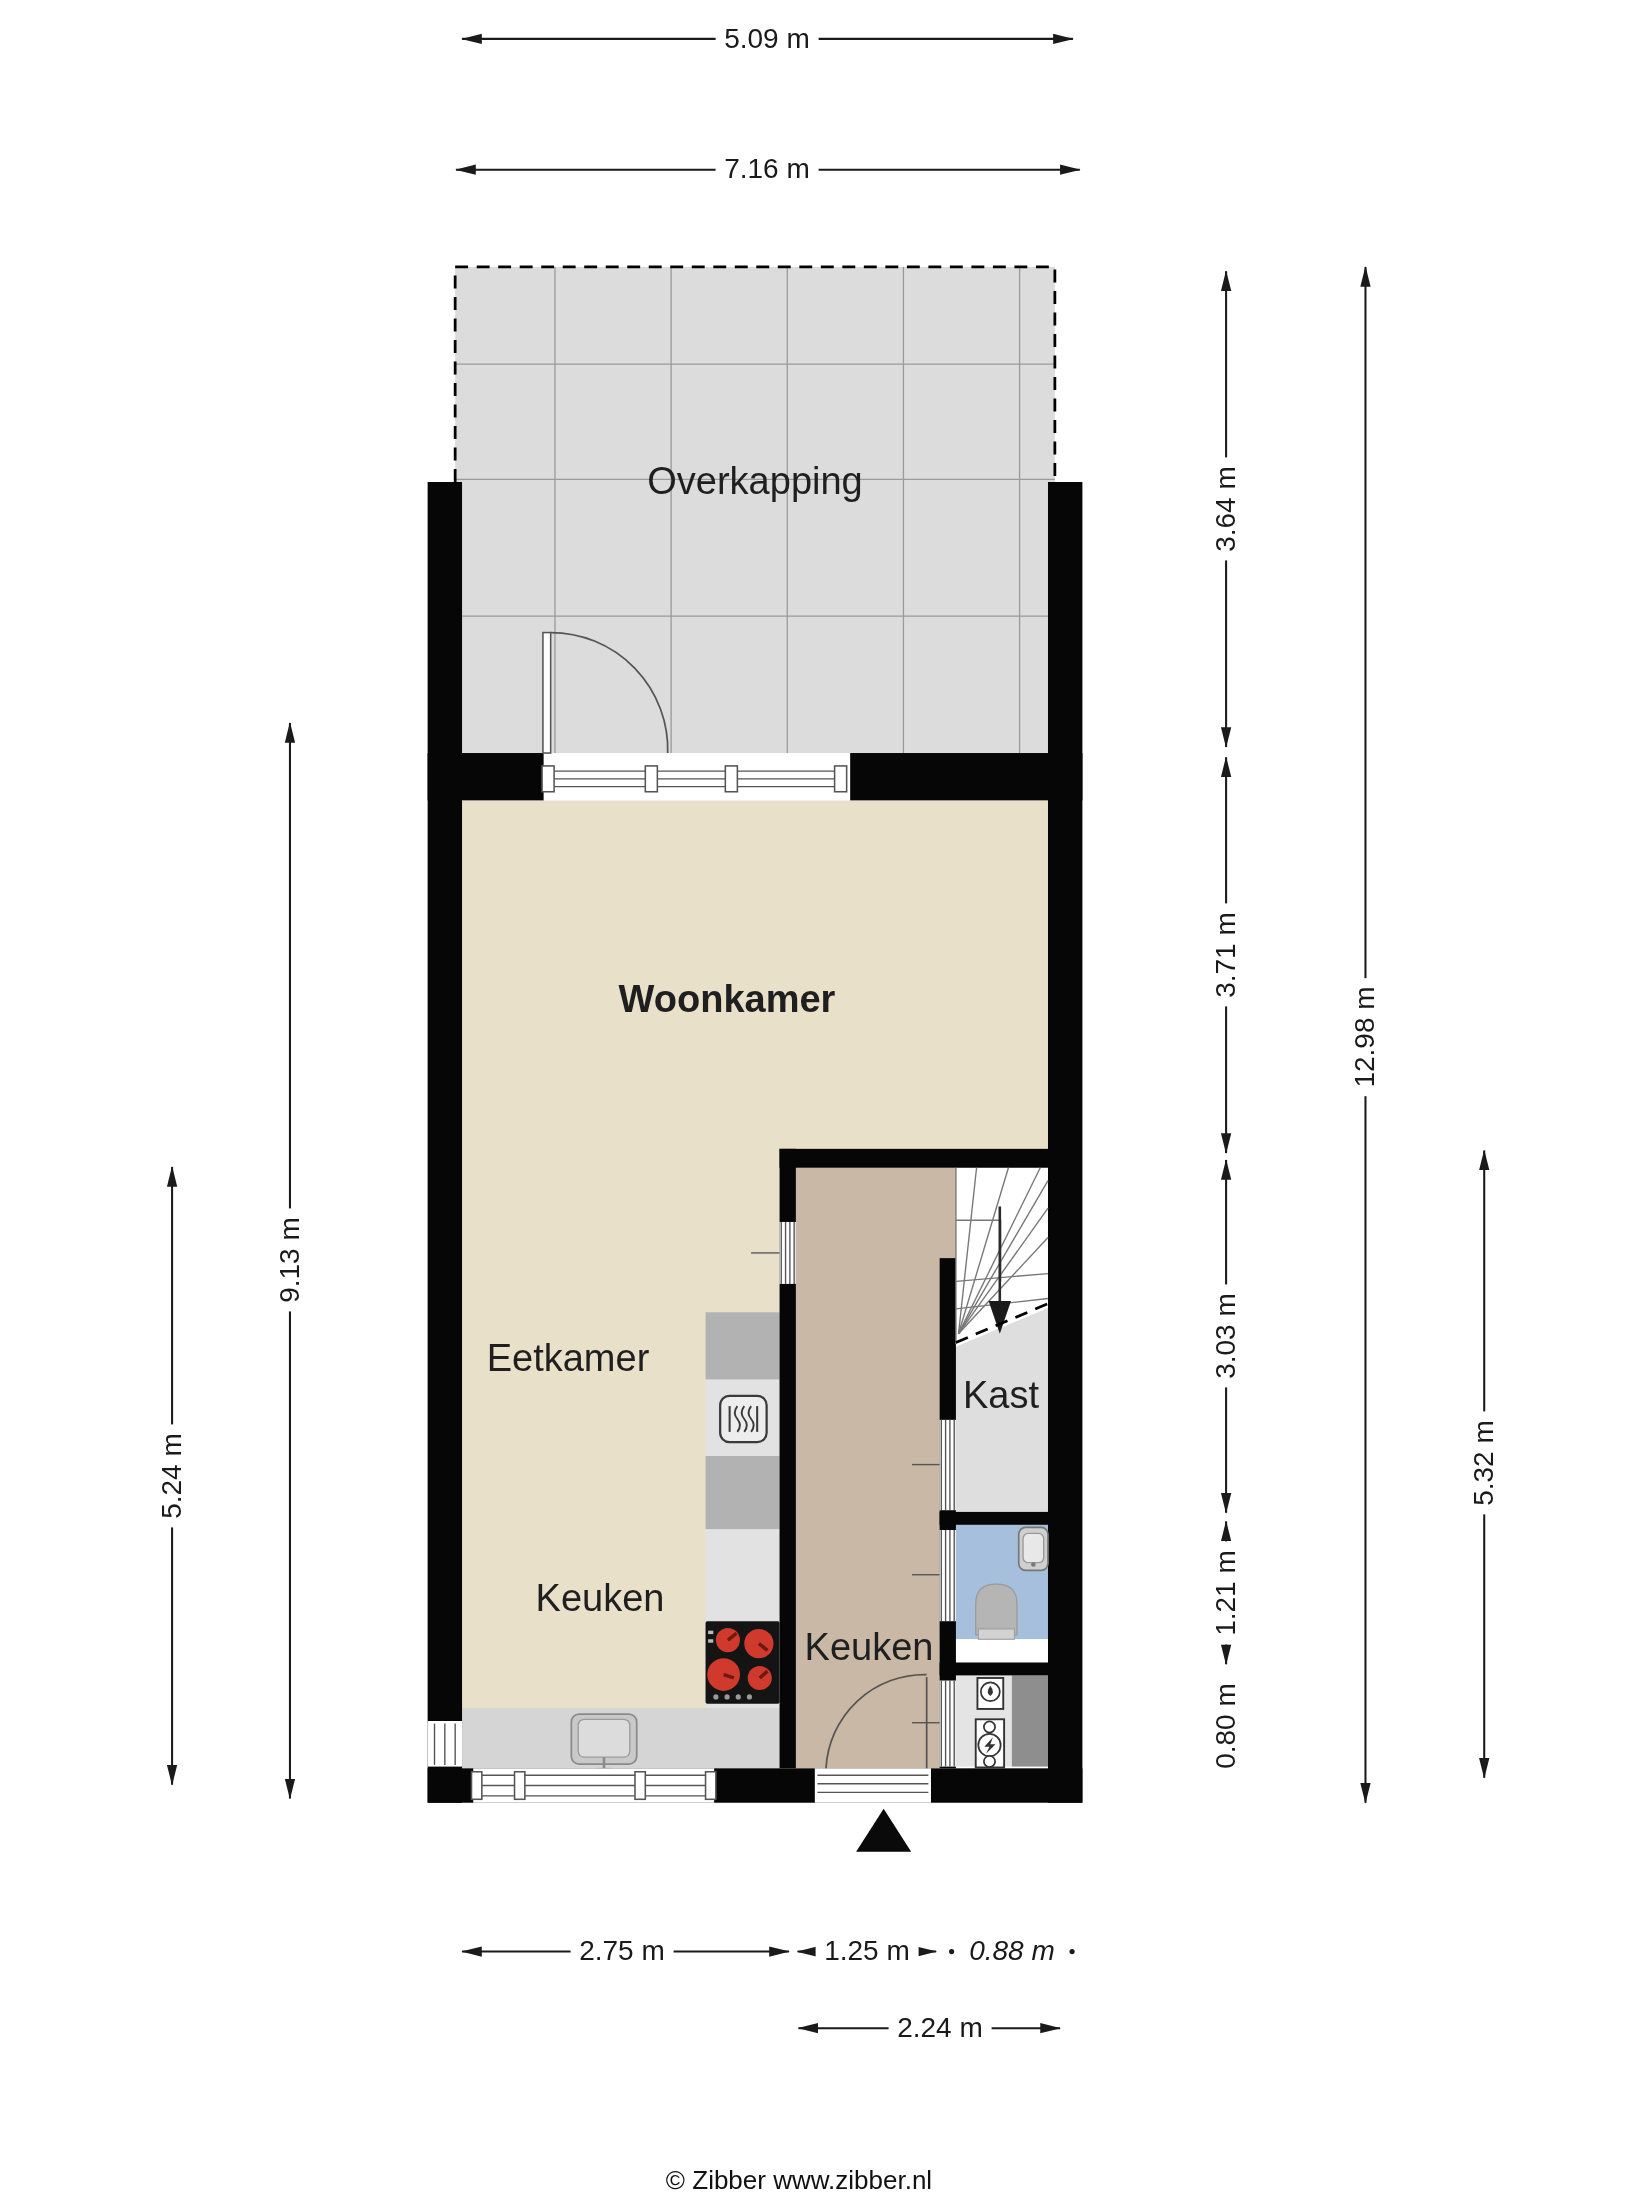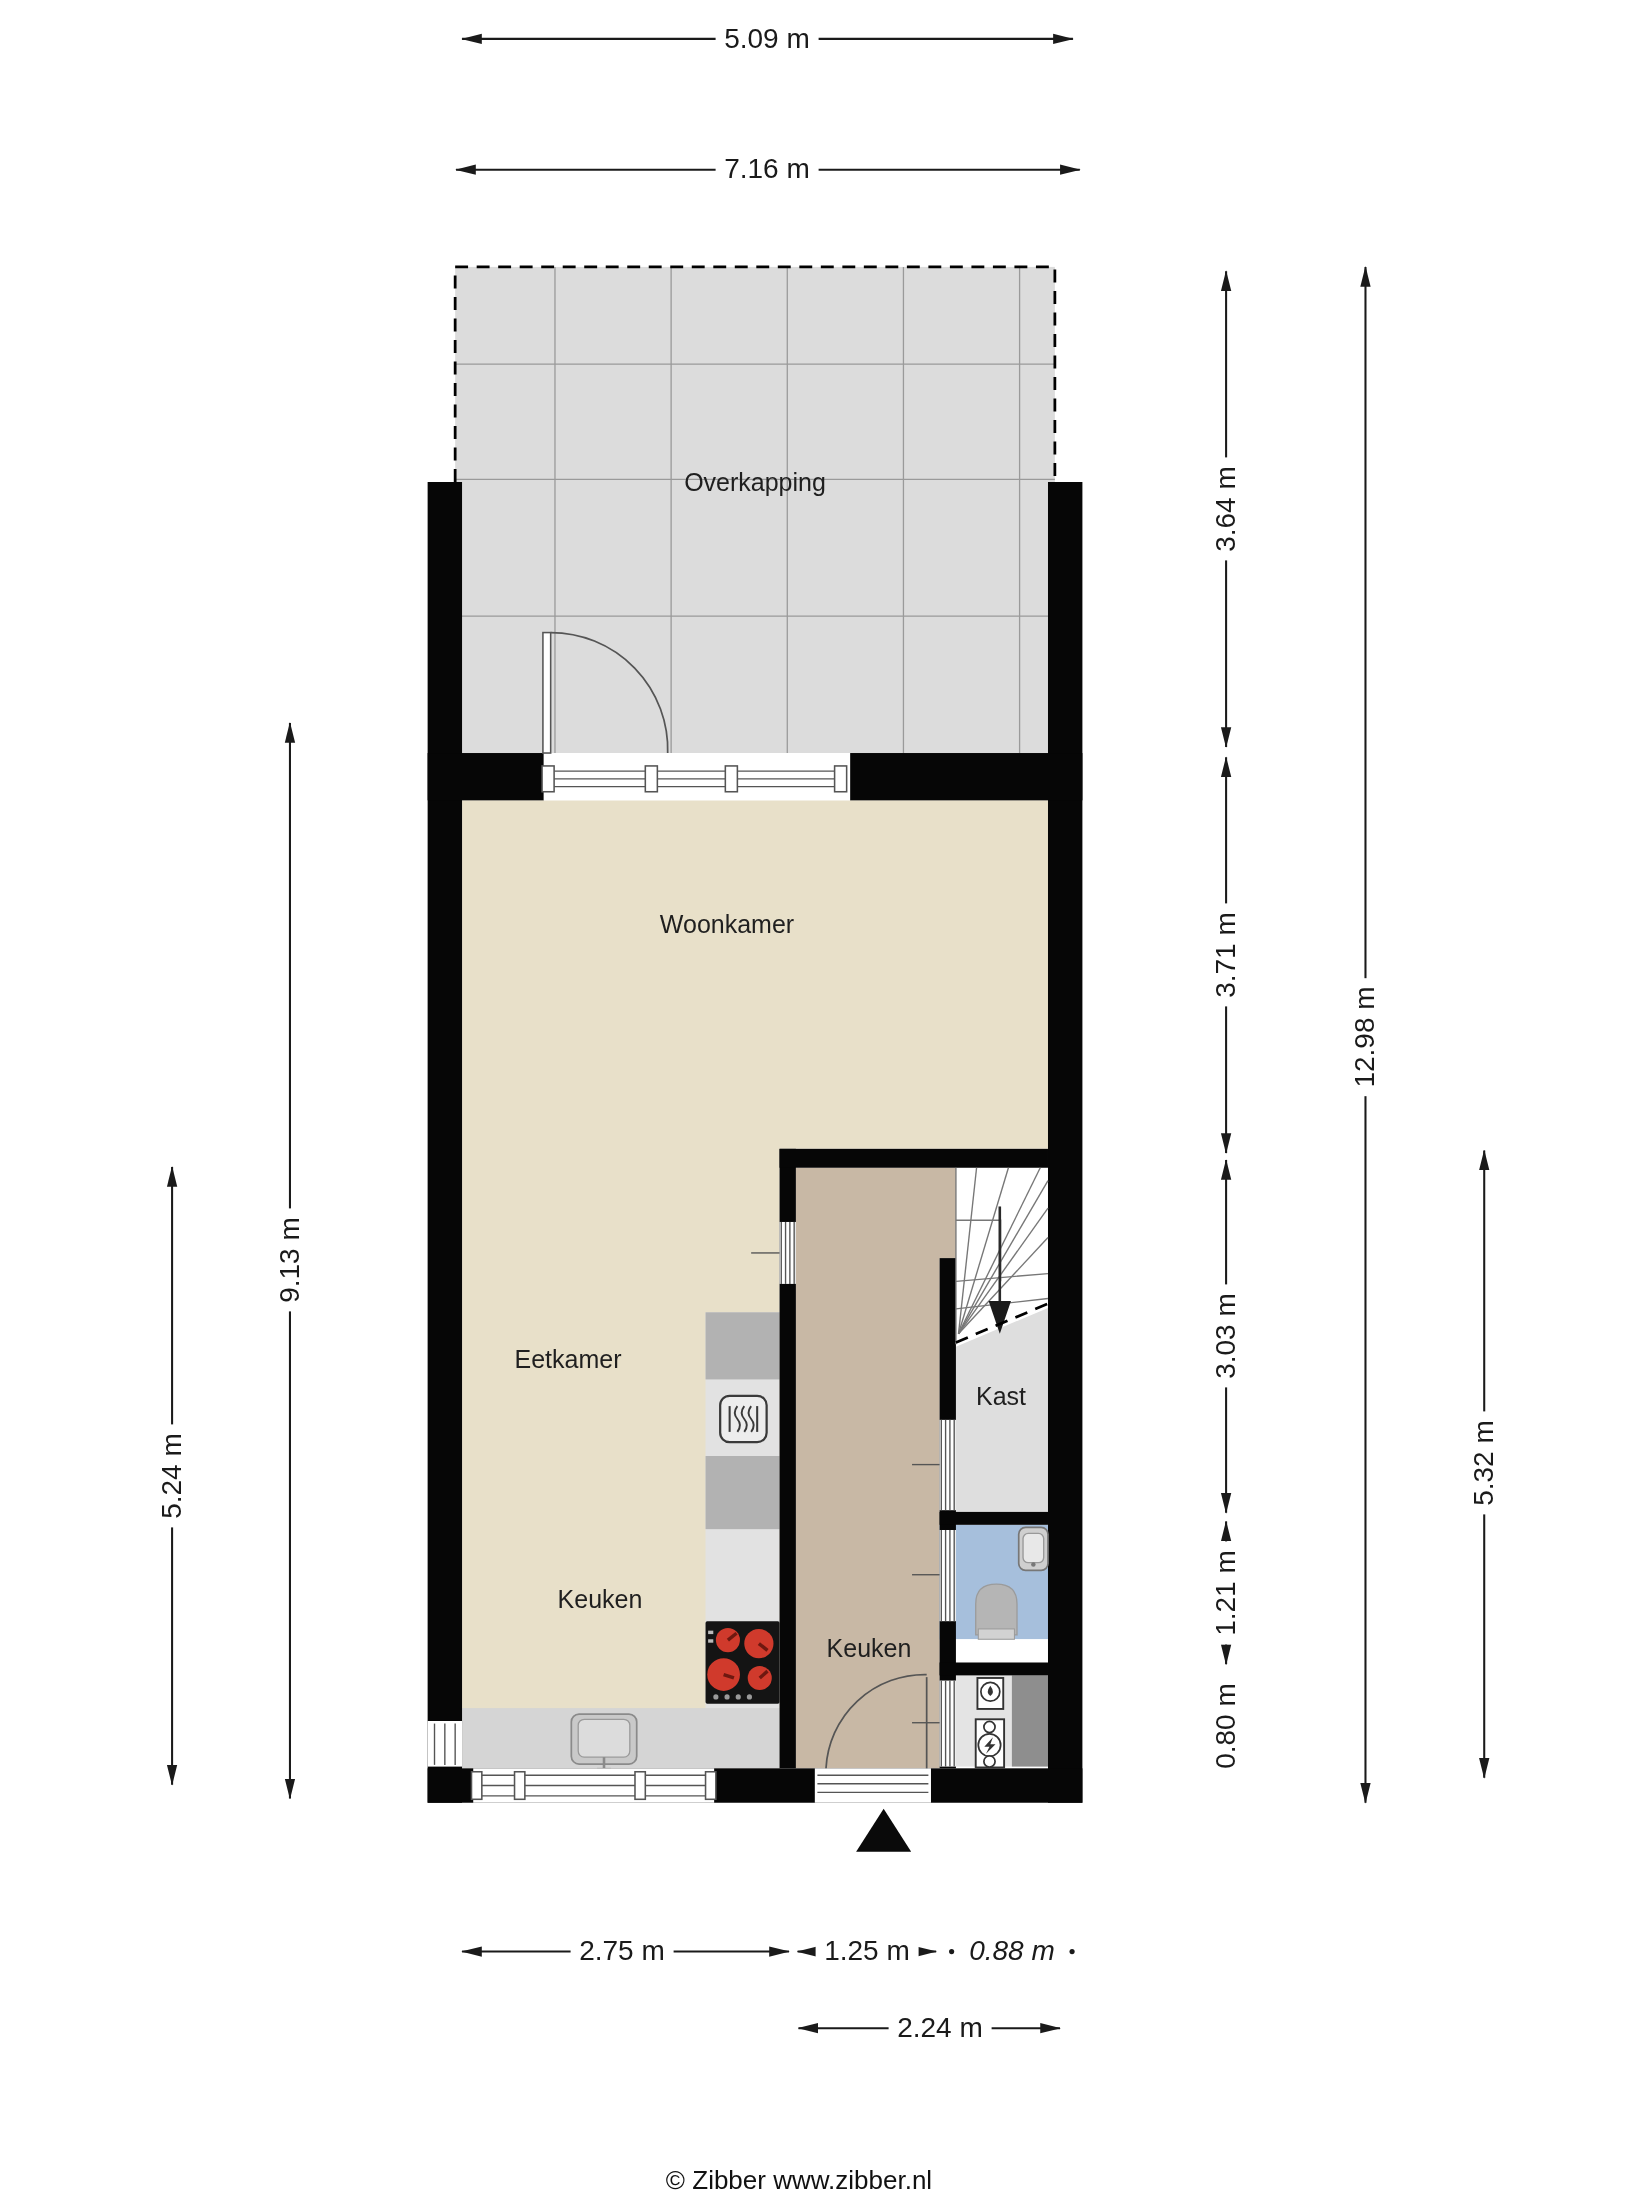--- a/index.html
+++ b/index.html
@@ -28,21 +28,21 @@
   .oplines   {stroke:#555;stroke-width:1.6;}
   .dim       {stroke:var(--c-line,#1a1a1a);stroke-width:2.4;}
   .dashed    {stroke:#000;stroke-width:3.2;fill:none;stroke-dasharray:15 10;}
   .fixture   {fill:#c9c9c9;stroke:#8a8a8a;stroke-width:2;}
   .appl      {fill:#fff;stroke:#333;stroke-width:2.2;}
 
   
   .lbl{position:absolute;transform:translate(-50%,-50%);font-size:28px;color:#1a1a1a;
        background:#fff;padding:0.9px 8.6px;white-space:nowrap;line-height:1.05;}
   .lbl.vert{transform:translate(-50%,-50%) rotate(-90deg);}
-  .room-lbl{background:transparent;padding:0;font-size:25px;color:#1f1f1f;}
+  .room-lbl{background:transparent;padding:0;font-size:38px;color:#1f1f1f;}
   .foot{position:absolute;transform:translate(-50%,-50%);font-size:26px;color:#111;
         white-space:nowrap;background:transparent;}
 </style>
 </head>
 <body>
 
 <div class="canvas">
 
 <svg width="1652" height="2203" viewBox="0 0 1920 2560">
   <defs>
@@ -265,21 +265,21 @@
     <line class="dim" x1="1725" y1="1337" x2="1725" y2="2066" marker-start="url(#arr)" marker-end="url(#arr)"></line>
     <line class="dim" x1="537" y1="2268" x2="917" y2="2268" marker-start="url(#arr)" marker-end="url(#arr)"></line>
     <line class="dim" x1="927" y1="2268" x2="1088" y2="2268" marker-start="url(#arr)" marker-end="url(#arr)"></line>
     <circle cx="1106" cy="2268" r="3" fill="#1a1a1a"></circle>
     <circle cx="1246" cy="2268" r="3" fill="#1a1a1a"></circle>
     <line class="dim" x1="928" y1="2357" x2="1232" y2="2357" marker-start="url(#arr)" marker-end="url(#arr)"></line>
   </g>
 </svg>
 
 <div class="lbl room-lbl" style="left:755px;top:482px;">Overkapping</div>
-<div class="lbl room-lbl" style="left:727px;top:924px;">Woonkamer</div>
+<div class="lbl room-lbl" style="left:727px;top:1000px;font-weight:bold;">Woonkamer</div>
 <div class="lbl room-lbl" style="left:568px;top:1359px;">Eetkamer</div>
 <div class="lbl room-lbl" style="left:600px;top:1599px;">Keuken</div>
 <div class="lbl room-lbl" style="left:869px;top:1648px;">Keuken</div>
 <div class="lbl room-lbl" style="left:1001px;top:1396px;">Kast</div>
 
 <div class="lbl" style="left:767px;top:39px;">5.09 m</div>
 <div class="lbl" style="left:767px;top:169px;">7.16 m</div>
 
 <div class="lbl vert" style="left:290px;top:1260px;">9.13 m</div>
 <div class="lbl vert" style="left:172px;top:1476px;">5.24 m</div>

